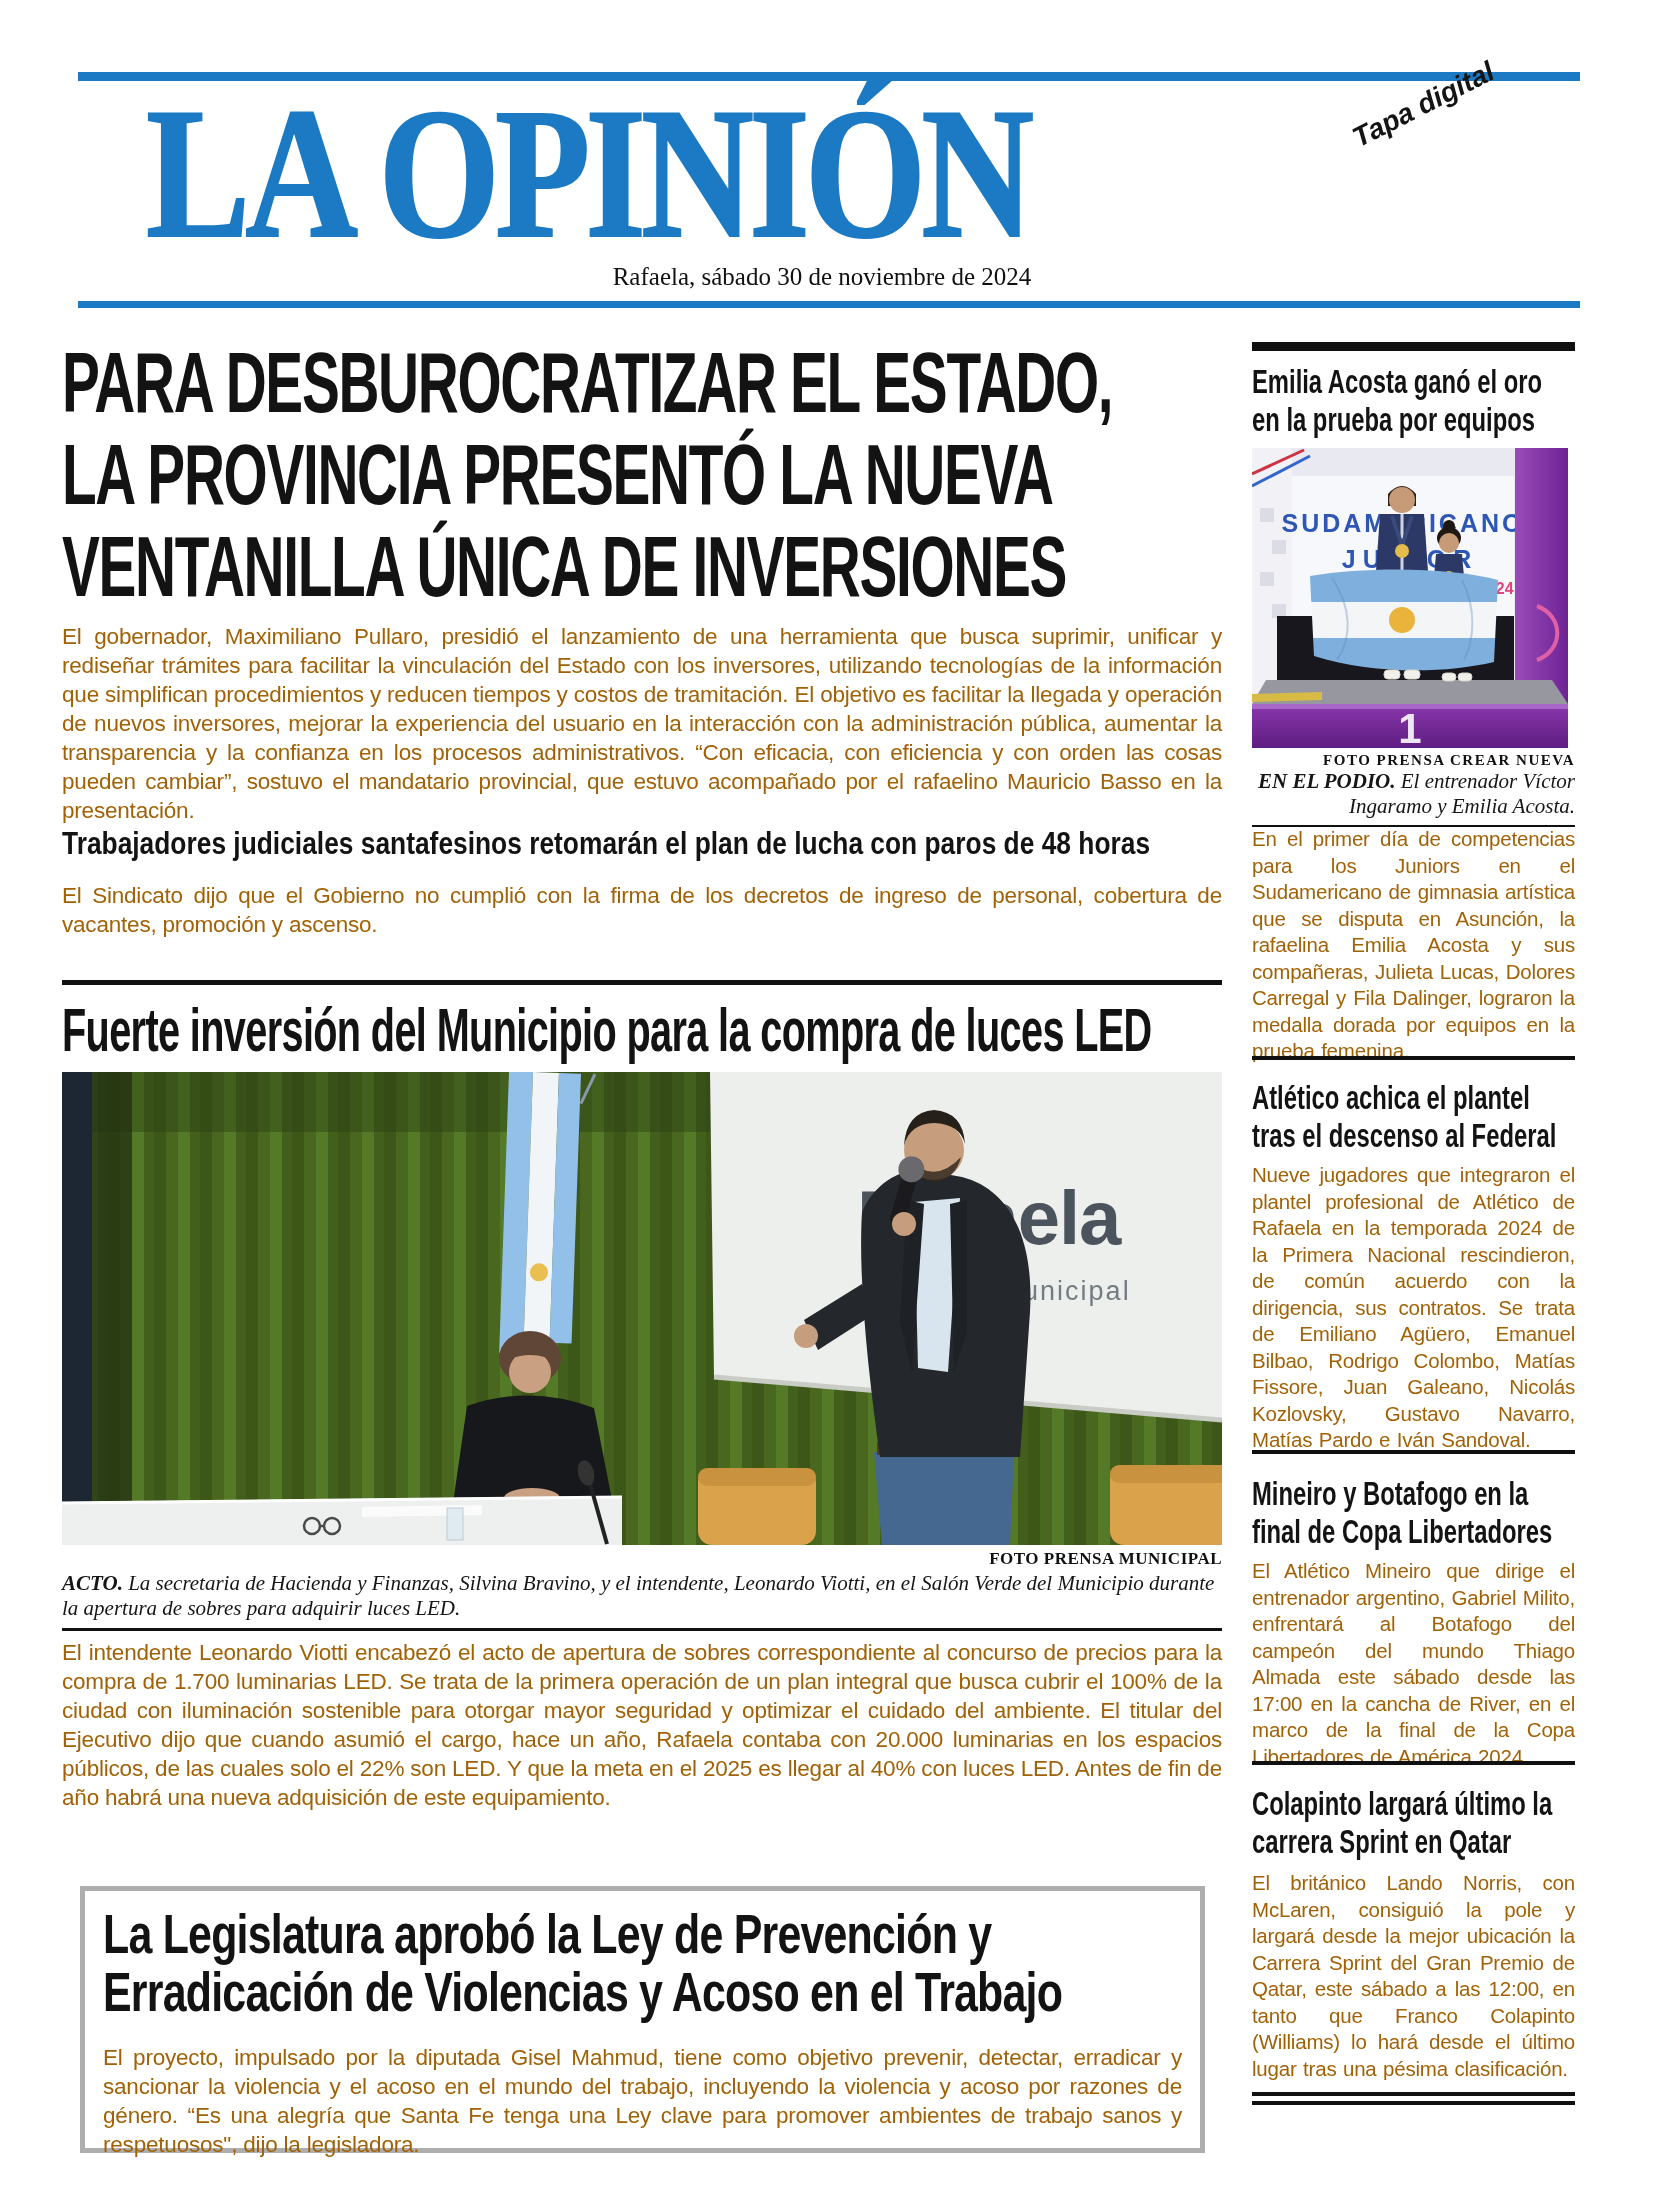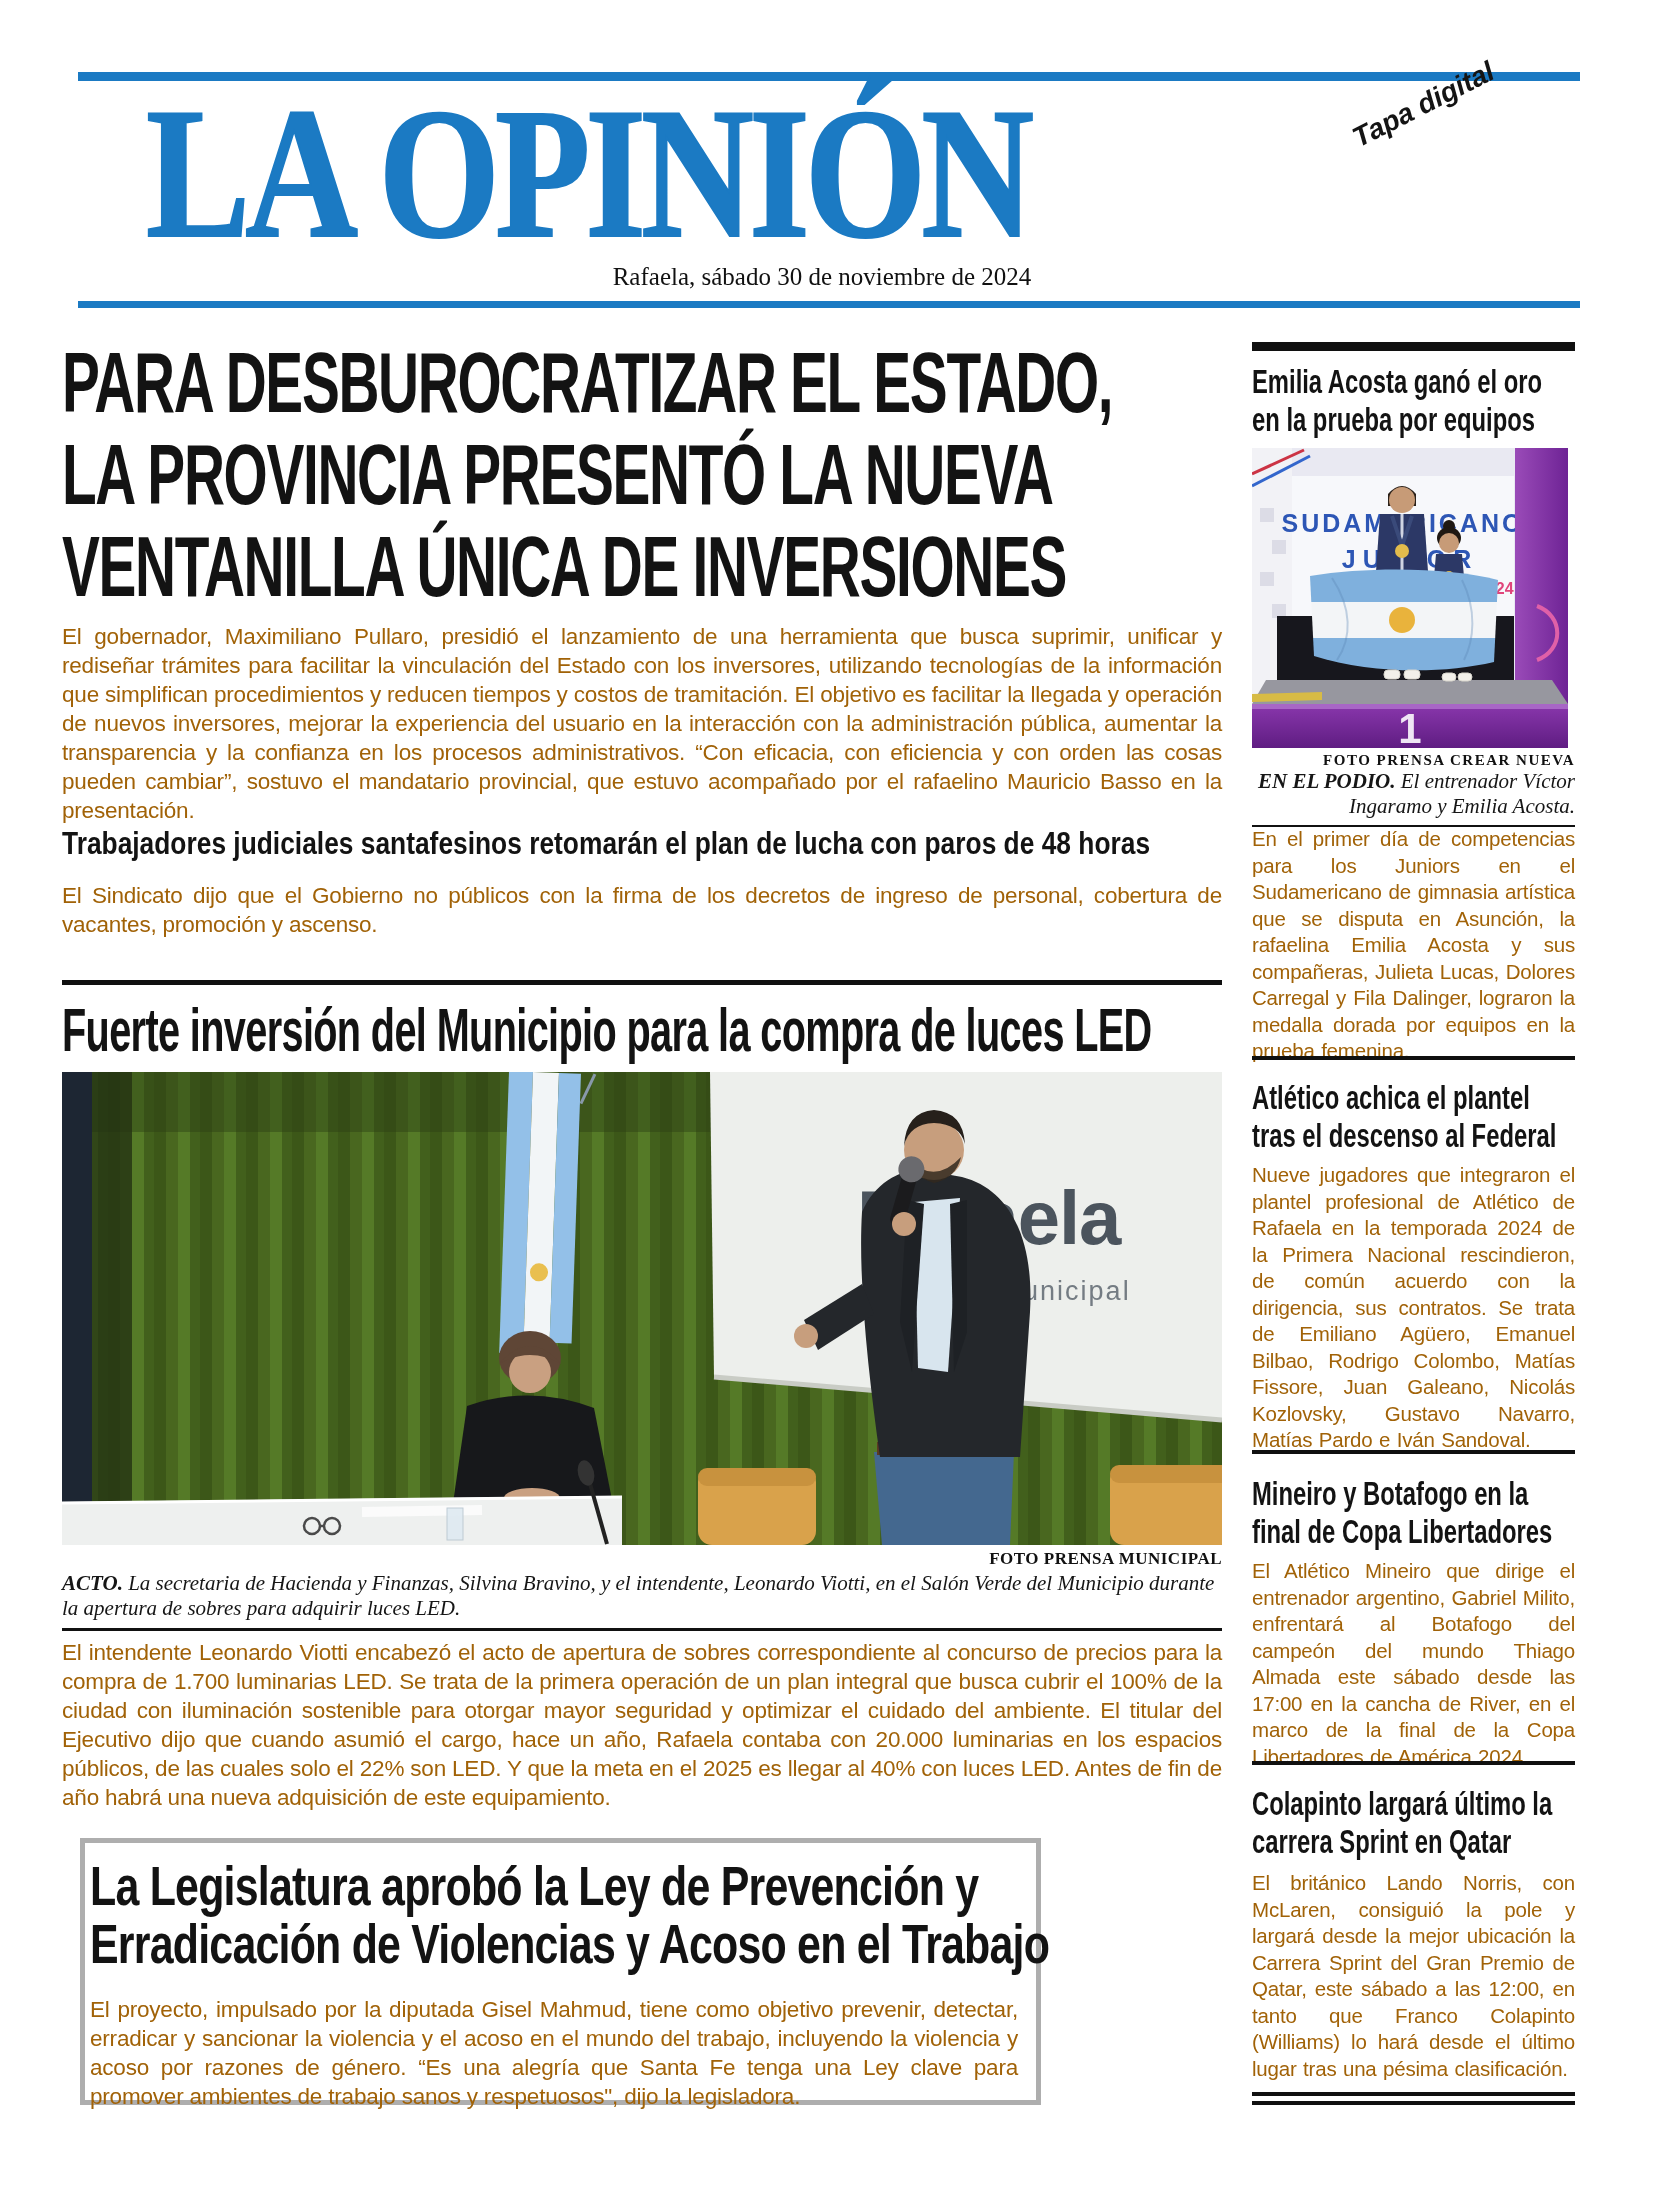--- a/index.html
+++ b/index.html
@@ -42,21 +42,21 @@
     <div class="hl" style="font-size:86px;line-height:92px;letter-spacing:-2px;">VENTANILLA ÚNICA DE INVERSIONES</div>
   </div>
 </div>
 
 <div class="abs jtext body-main" style="left:62px;top:622px;width:1160px;">El gobernador, Maximiliano Pullaro, presidió el lanzamiento de una herramienta que busca suprimir, unificar y rediseñar trámites para facilitar la vinculación del Estado con los inversores, utilizando tecnologías de la información que simplifican procedimientos y reducen tiempos y costos de tramitación. El objetivo es facilitar la llegada y operación de nuevos inversores, mejorar la experiencia del usuario en la interacción con la administración pública, aumentar la transparencia y la confianza en los procesos administrativos. “Con eficacia, con eficiencia y con orden las cosas pueden cambiar”, sostuvo el mandatario provincial, que estuvo acompañado por el rafaelino Mauricio Basso en la presentación.</div>
 
 <div class="abs" style="left:62px;top:826px;width:1160px;">
   <div class="cx hl" style="width:1365px;transform:scaleX(0.85);font-size:31px;line-height:36px;">Trabajadores judiciales santafesinos retomarán el plan de lucha con paros de 48 horas</div>
 </div>
 
-<div class="abs jtext body-main" style="left:62px;top:881px;width:1160px;">El Sindicato dijo que el Gobierno no públicos con la firma de los decretos de ingreso de personal, cobertura de vacantes, promoción y ascenso.</div>
+<div class="abs jtext body-main" style="left:62px;top:881px;width:1160px;">El Sindicato dijo que el Gobierno no cumplió con la firma de los decretos de ingreso de personal, cobertura de vacantes, promoción y ascenso.</div>
 
 <div class="abs rule" style="left:62px;top:980px;width:1160px;height:5px;"></div>
 
 <div class="abs" style="left:62px;top:999px;width:1160px;">
   <div class="cx hl" style="width:1813px;transform:scaleX(0.64);font-size:62px;line-height:62px;letter-spacing:-1px;">Fuerte inversión del Municipio para la compra de luces LED</div>
 </div>
 
 <div class="abs" style="left:62px;top:1072px;width:1160px;height:473px;">
   <svg width="1160" height="473" viewBox="0 0 1160 473">
     <defs>
@@ -144,21 +144,21 @@
 </div>
 
 <div class="abs credit" style="left:62px;top:1549px;width:1160px;font-size:17px;letter-spacing:0.5px;">FOTO PRENSA MUNICIPAL</div>
 
 <div class="abs caption" style="left:62px;top:1571px;width:1160px;font-size:21px;line-height:25px;padding-bottom:7px;border-bottom:3px solid #111;">
   <span class="lead">ACTO.</span><span> La secretaria de Hacienda y Finanzas, Silvina Bravino, y el intendente, Leonardo Viotti, en el Salón Verde del Municipio durante la apertura de sobres para adquirir luces LED.</span>
 </div>
 
 <div class="abs jtext body-main" style="left:62px;top:1638px;width:1160px;">El intendente Leonardo Viotti encabezó el acto de apertura de sobres correspondiente al concurso de precios para la compra de 1.700 luminarias LED. Se trata de la primera operación de un plan integral que busca cubrir el 100% de la ciudad con iluminación sostenible para otorgar mayor seguridad y optimizar el cuidado del ambiente. El titular del Ejecutivo dijo que cuando asumió el cargo, hace un año, Rafaela contaba con 20.000 luminarias en los espacios públicos, de las cuales solo el 22% son LED. Y que la meta en el 2025 es llegar al 40% con luces LED. Antes de fin de año habrá una nueva adquisición de este equipamiento.</div>
 
-<div class="abs" style="left:80px;top:1838px;width:961px;height:267px;border:5px solid #aeaeae;box-sizing:border-box;padding:14px 18px 0 5px;">
+<div class="abs" style="left:80px;top:1886px;width:1125px;height:267px;border:5px solid #aeaeae;box-sizing:border-box;padding:14px 18px 0 18px;">
   <div>
     <div class="cx hl" style="width:1388px;transform:scaleX(0.78);font-size:55px;line-height:58px;letter-spacing:-1px;">
       <div>La Legislatura aprobó la Ley de Prevención y</div>
       <div>Erradicación de Violencias y Acoso en el Trabajo</div>
     </div>
   </div>
   <div class="jtext body-main" style="margin-top:22px;">El proyecto, impulsado por la diputada Gisel Mahmud, tiene como objetivo prevenir, detectar, erradicar y sancionar la violencia y el acoso en el mundo del trabajo, incluyendo la violencia y acoso por razones de género.  “Es una alegría que Santa Fe tenga una Ley clave para promover ambientes de trabajo sanos y respetuosos", dijo la legisladora.</div>
 </div>
 
 <div class="abs rule" style="left:1252px;top:342px;width:323px;height:9px;"></div>

